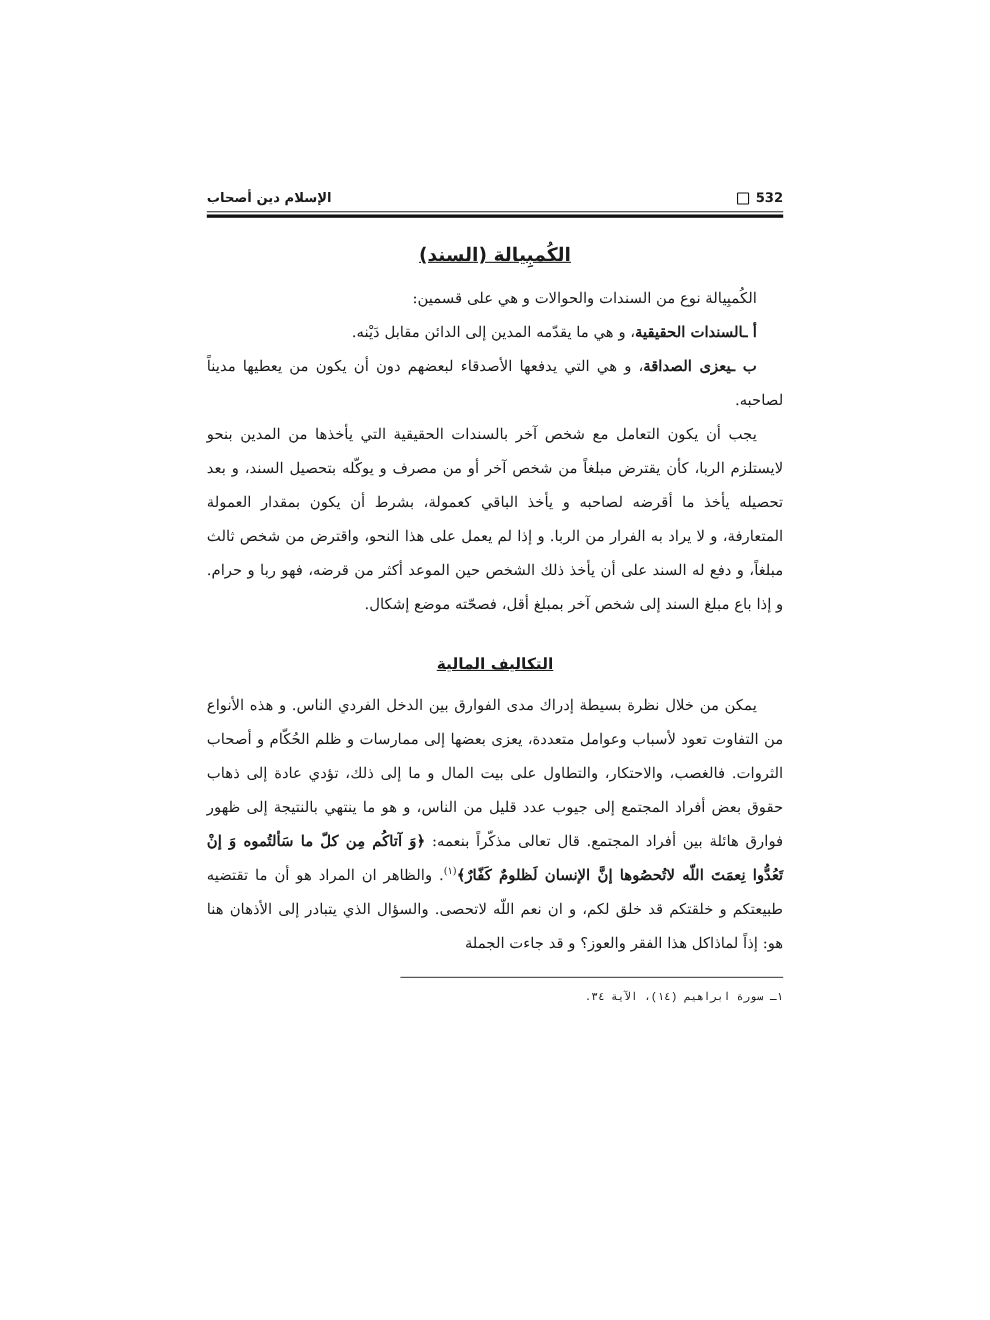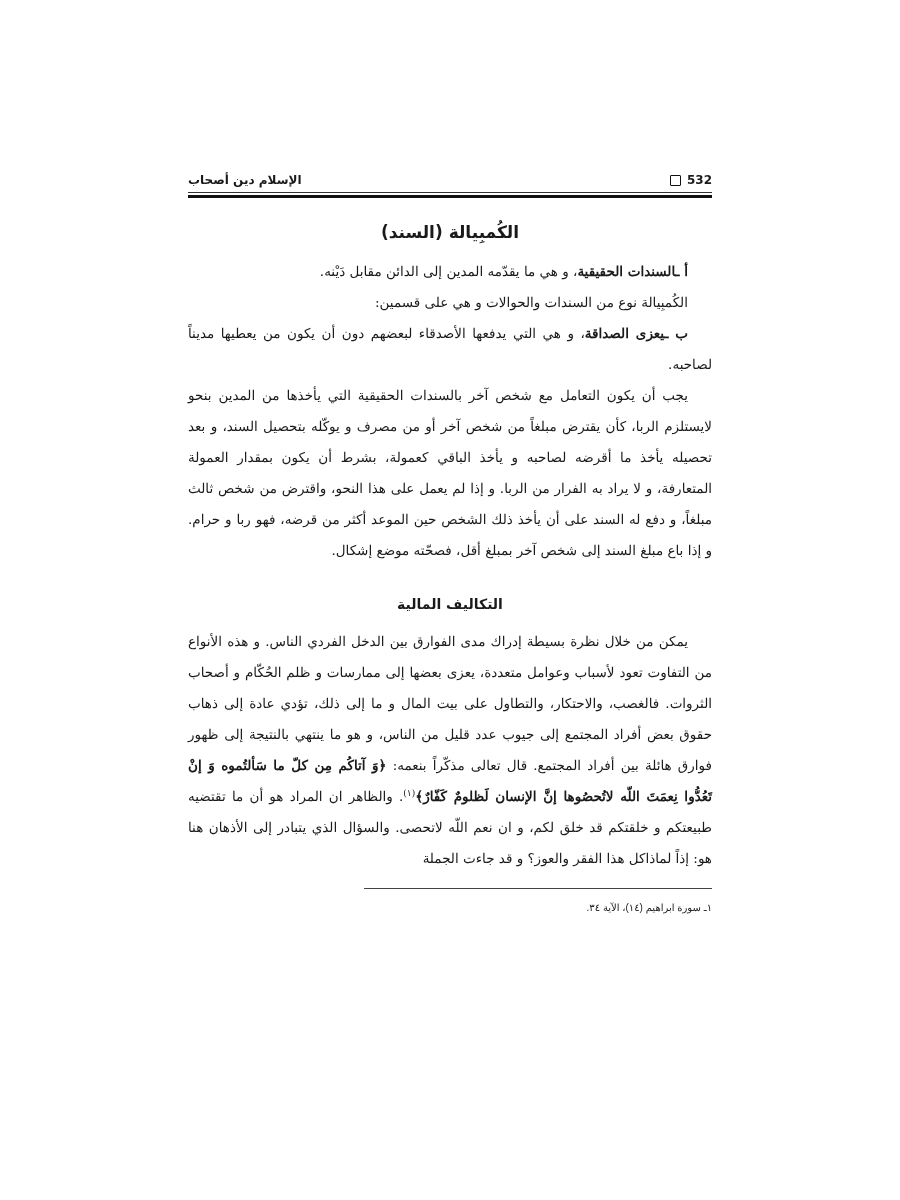--- a/index.html
+++ b/index.html
@@ -56,20 +56,21 @@
     .header-rule-thick {
       height: 0;
       border-top: 3px solid #111;
       margin-top: 2px;
     }
     .section-title {
       text-align: center;
       font-weight: bold;
       font-size: 17px;
       margin: 24px 0 14px 0;
+      text-decoration: underline;
     }
     .section-title.second {
       font-size: 14px;
       margin: 30px 0 14px 0;
     }
     p {
       margin: 0;
       font-family: "DejaVu Serif", serif;
       font-size: 13.5px;
       line-height: 31px;
@@ -90,21 +91,21 @@
       vertical-align: super;
       line-height: 0;
     }
     .footnote-rule {
       width: 348px;
       border-top: 1.5px solid #444;
       margin-top: 14px;
       margin-right: 0;
     }
     .footnote {
-      font-family: Liberation Sans, sans-serif;
+      font-family: Liberation Mono, monospace;
       font-size: 10px;
       margin-top: 10px;
       line-height: 18px;
       text-align: right;
     }
   </style>
 </head>
 <body>
 
 <div class="page">
@@ -114,23 +115,23 @@
       <span>532</span>
       <span class="box-icon"></span>
     </div>
     <div class="book-title">الإسلام دين أصحاب</div>
   </div>
   <div class="header-rule-thin"></div>
   <div class="header-rule-thick"></div>
 
   <h2 class="section-title">الكُمبِيالة (السند)</h2>
 
+  <p class="indent">الكُمبِيالة نوع من السندات والحوالات و هي على قسمين:</p>
+
   <p class="indent"><span class="bold">أ ـ</span><span class="bold">السندات الحقيقية</span><span>، و هي ما يقدّمه المدين إلى الدائن مقابل دَيْنه.</span></p>
-
-  <p class="indent">الكُمبِيالة نوع من السندات والحوالات و هي على قسمين:</p>
 
   <p class="indent"><span class="bold">ب ـ</span><span class="bold">يعزى الصداقة</span><span>، و هي التي يدفعها الأصدقاء لبعضهم دون أن يكون من يعطيها مديناً لصاحبه.</span></p>
 
   <p class="indent">يجب أن يكون التعامل مع شخص آخر بالسندات الحقيقية التي يأخذها من المدين بنحو لايستلزم الربا، كأن يقترض مبلغاً من شخص آخر أو من مصرف و يوكّله بتحصيل السند، و بعد تحصيله يأخذ ما أقرضه لصاحبه و يأخذ الباقي كعمولة، بشرط أن يكون بمقدار العمولة المتعارفة، و لا يراد به الفرار من الربا. و إذا لم يعمل على هذا النحو، واقترض من شخص ثالث مبلغاً، و دفع له السند على أن يأخذ ذلك الشخص حين الموعد أكثر من قرضه، فهو ربا و حرام. و إذا باع مبلغ السند إلى شخص آخر بمبلغ أقل، فصحّته موضع إشكال.</p>
 
   <h3 class="section-title second">التكاليف المالية</h3>
 
   <p class="indent"><span>يمكن من خلال نظرة بسيطة إدراك مدى الفوارق بين الدخل الفردي الناس. و هذه الأنواع من التفاوت تعود لأسباب وعوامل متعددة، يعزى بعضها إلى ممارسات و ظلم الحُكّام و أصحاب الثروات. فالغصب، والاحتكار، والتطاول على بيت المال و ما إلى ذلك، تؤدي عادة إلى ذهاب حقوق بعض أفراد المجتمع إلى جيوب عدد قليل من الناس، و هو ما ينتهي بالنتيجة إلى ظهور فوارق هائلة بين أفراد المجتمع. قال تعالى مذكّراً بنعمه: </span><span class="verse">﴿وَ آتاكُم مِن كلّ ما سَألتُموه وَ إنْ تَعُدُّوا نِعمَتَ اللّه لاتُحصُوها إنَّ الإنسان لَظلومٌ كَفّارٌ﴾</span><sup class="fn-ref">(١)</sup><span>. والظاهر ان المراد هو أن ما تقتضيه طبيعتكم و خلقتكم قد خلق لكم، و ان نعم اللّه لاتحصى. والسؤال الذي يتبادر إلى الأذهان هنا هو: إذاً لماذاكل هذا الفقر والعوز؟ و قد جاءت الجملة</span></p>
 
   <div class="footnote-rule"></div>

